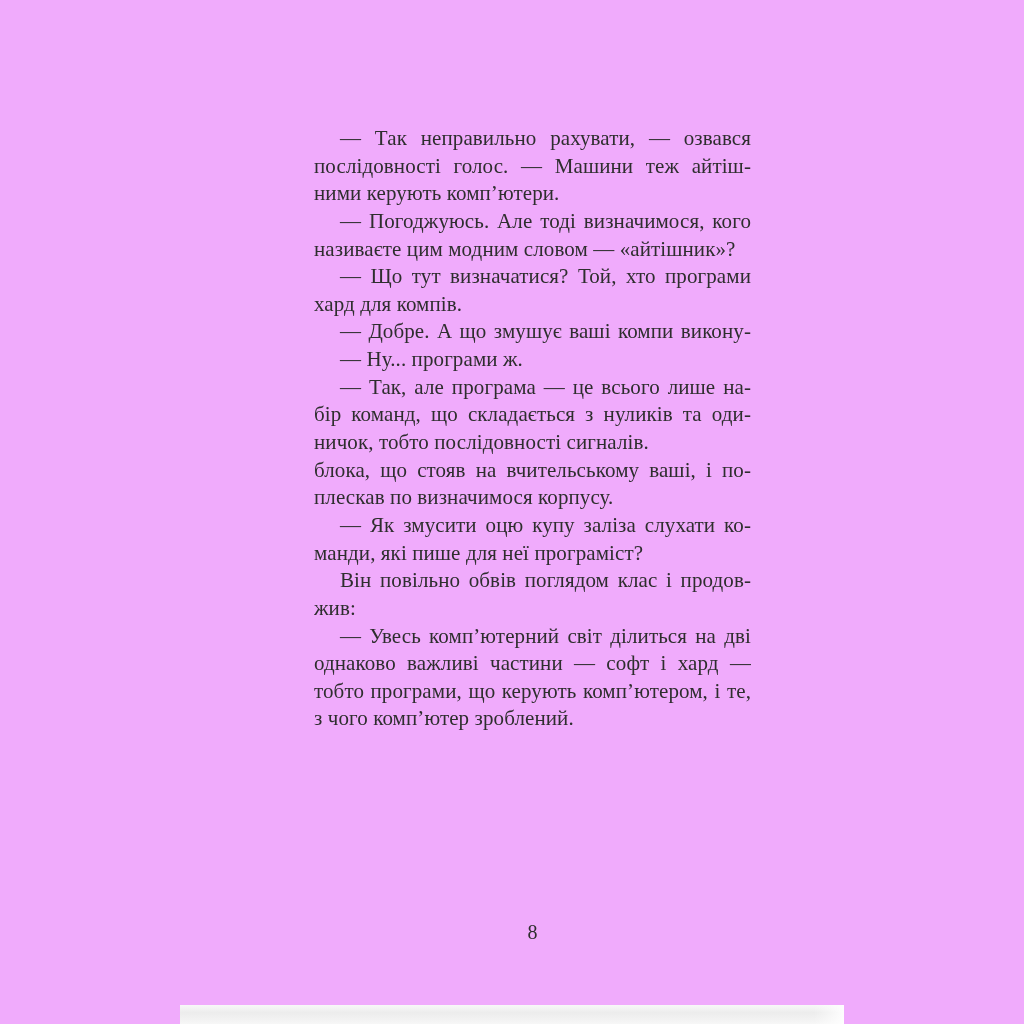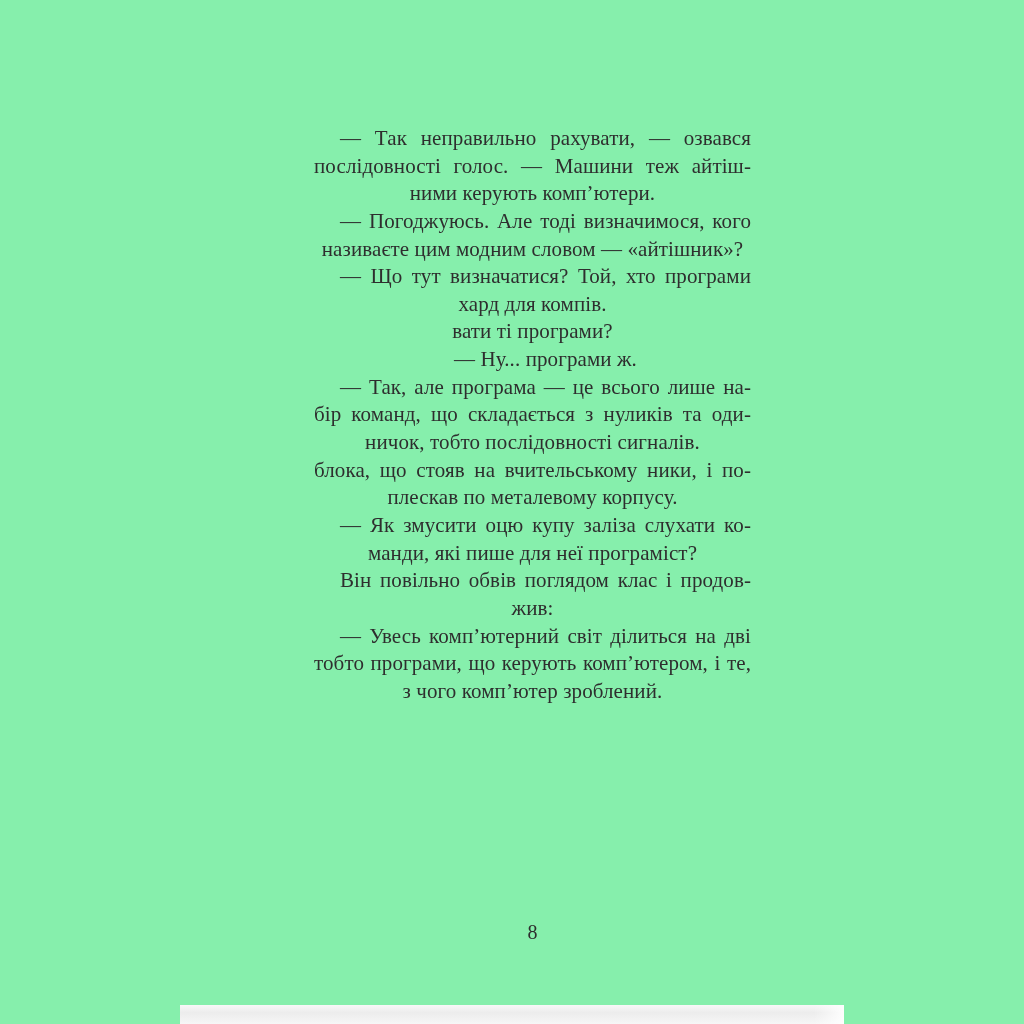--- a/index.html
+++ b/index.html
@@ -7,37 +7,37 @@
     padding: 0;
     width: 1024px;
     height: 1024px;
     background: #ffffff;
     overflow: hidden;
   }
   .page {
     position: relative;
     width: 1024px;
     height: 1024px;
-    background: #86efac;
+    background: #f0abfc;
     font-family: "Liberation Serif", serif;
     color: #2e2e2e;
   }
   .text-block {
     position: absolute;
     left: 314px;
     top: 125px;
     width: 437px;
     font-size: 21px;
     line-height: 27.65px;
     letter-spacing: 0.1px;
   }
   .line {
     height: 27.65px;
     overflow: hidden;
-    text-align: center;
+    text-align: left;
     white-space: normal;
   }
   .line.justify {
     text-align: justify;
     text-align-last: justify;
   }
   .line.indent {
     text-indent: 26px;
   }
   .page-number {
@@ -73,30 +73,31 @@
 
 <div class="page">
   <div class="text-block" id="text-block">
       <div class="line indent justify">— Так неправильно рахувати, — озвався</div>
       <div class="line justify">послідовності голос. — Машини теж айтіш-</div>
       <div class="line">ними керують комп’ютери.</div>
       <div class="line indent justify">— Погоджуюсь. Але тоді визначимося, кого ви</div>
       <div class="line">називаєте цим модним словом — «айтішник»?</div>
       <div class="line indent justify">— Що тут визначатися? Той, хто програми</div>
       <div class="line">хард для компів.</div>
-      <div class="line">вати ті програми?</div>
+      <div class="line indent justify">— Добре. А що змушує ваші компи викону-</div>
       <div class="line indent">— Ну... програми ж.</div>
       <div class="line indent justify">— Так, але програма — це всього лише на-</div>
       <div class="line justify">бір команд, що складається з нуликів та оди-</div>
       <div class="line">ничок, тобто послідовності сигналів.</div>
-      <div class="line justify">блока, що стояв на вчительському ники, і по-</div>
-      <div class="line">плескав по металевому корпусу.</div>
+      <div class="line justify">блока, що стояв на вчительському ваші, і по-</div>
+      <div class="line">плескав по визначимося корпусу.</div>
       <div class="line indent justify">— Як змусити оцю купу заліза слухати ко-</div>
       <div class="line">манди, які пише для неї програміст?</div>
       <div class="line indent justify">Він повільно обвів поглядом клас і продов-</div>
       <div class="line">жив:</div>
       <div class="line indent justify">— Увесь комп’ютерний світ ділиться на дві</div>
+      <div class="line justify">однаково важливі частини — софт і хард —</div>
       <div class="line justify">тобто програми, що керують комп’ютером, і те,</div>
       <div class="line">з чого комп’ютер зроблений.</div>
     </div>
   <div class="page-number">8</div>
   <div class="bottom-edge"></div>
 </div>
 
 </body></html>

